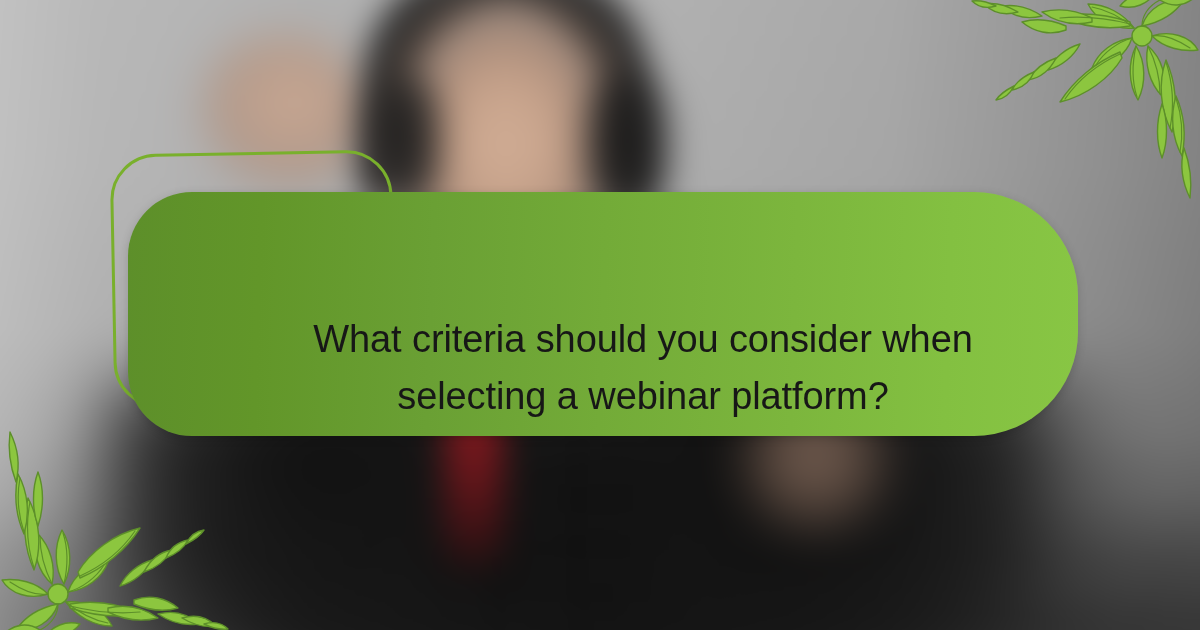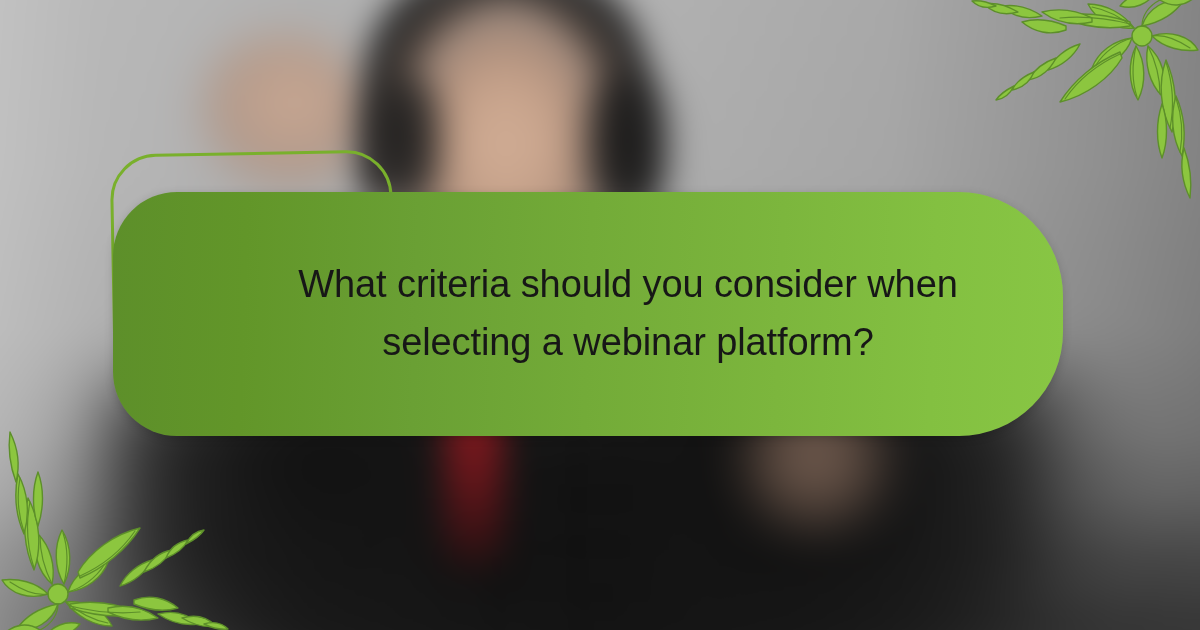--- a/index.html
+++ b/index.html
@@ -199,36 +199,36 @@
     top: 152px;
     width: 282px;
     height: 254px;
     border: 3px solid #79b02c;
     border-radius: 46px;
     transform: rotate(-1.1deg);
     box-sizing: border-box;
   }
   .card {
     position: absolute;
-    left: 113px;
+    left: 128px;
     top: 192px;
     width: 950px;
     height: 244px;
     border-radius: 64px 104px 104px 64px;
     background: linear-gradient(92deg,
       #5d8f2a 0%,
       #629629 14%,
       #6aa034 32%,
       #73ab38 50%,
       #7cb63d 70%,
       #83c041 86%,
       #88c644 100%);
     box-shadow: 0 2px 10px rgba(0,0,0,0.16);
     display: flex;
-    align-items: center;
+    align-items: flex-end;
     justify-content: center;
     box-sizing: border-box;
     padding: 10px 70px 10px 150px;
   }
   .card-title {
     margin: 0;
     color: #171717;
     font-size: 38px;
     font-weight: 400;
     line-height: 1.52;

